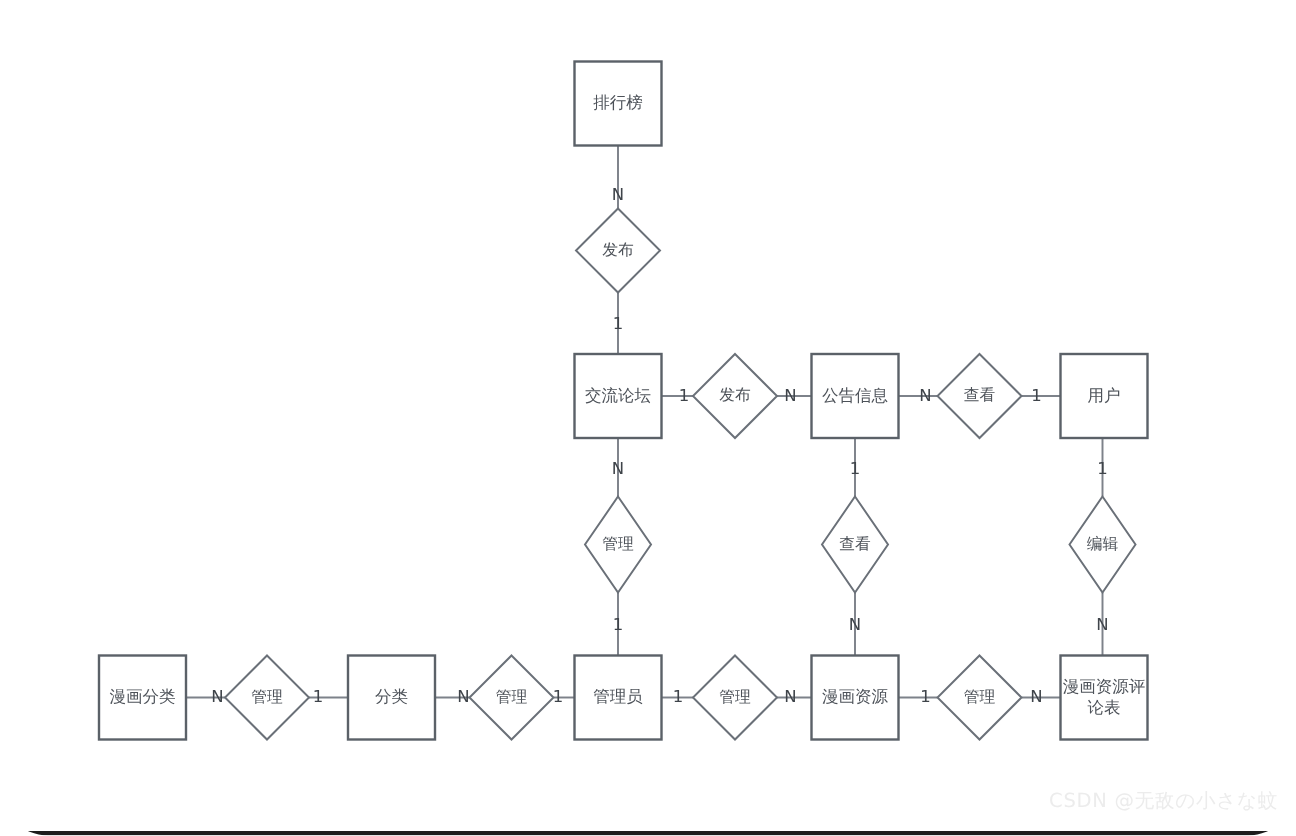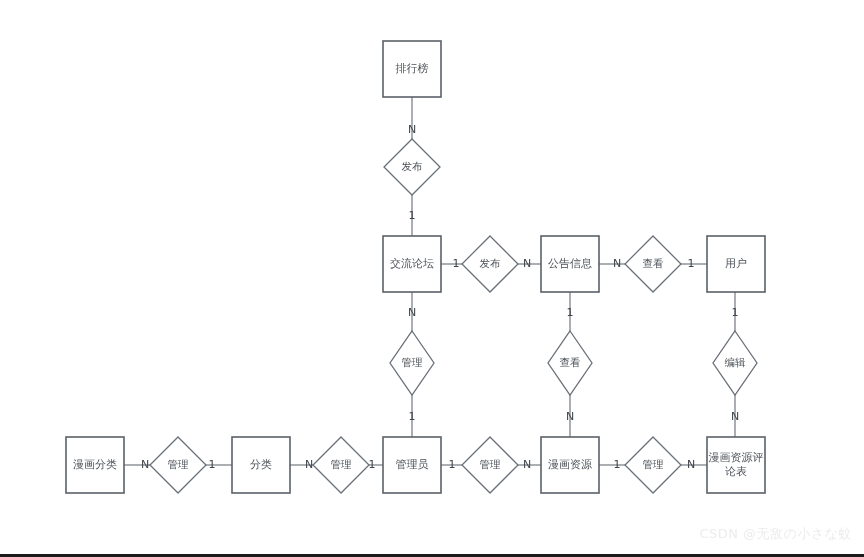--- a/index.html
+++ b/index.html
@@ -7,20 +7,21 @@
     padding: 0;
     background: #ffffff;
   }
   #canvas {
     position: relative;
     width: 864px;
     height: 557px;
     background: #ffffff;
     overflow: hidden;
     font-family: "DejaVu Sans", "Liberation Sans", sans-serif;
+    border-radius: 32px;
   }
   #er-svg {
     position: absolute;
     left: 0;
     top: 0;
   }
   .entity-rect {
     fill: #ffffff;
     stroke: #5b6168;
     stroke-width: 1.6;

